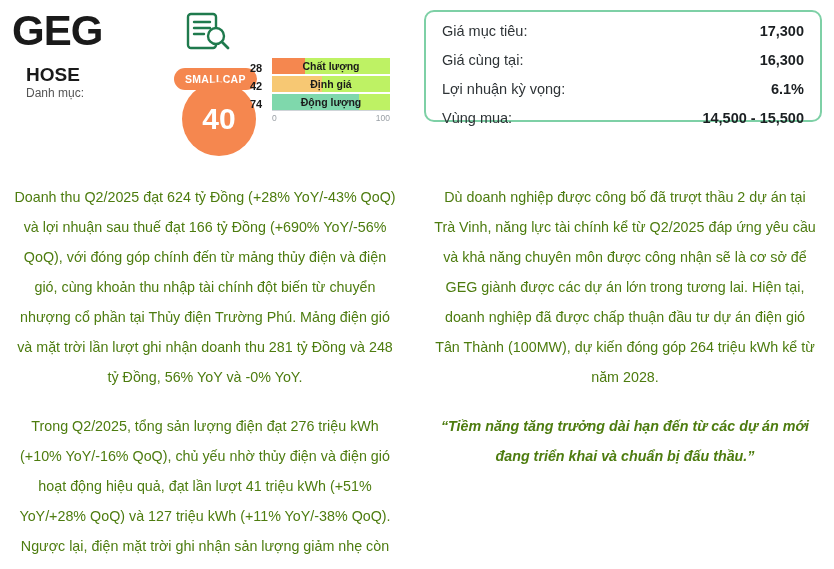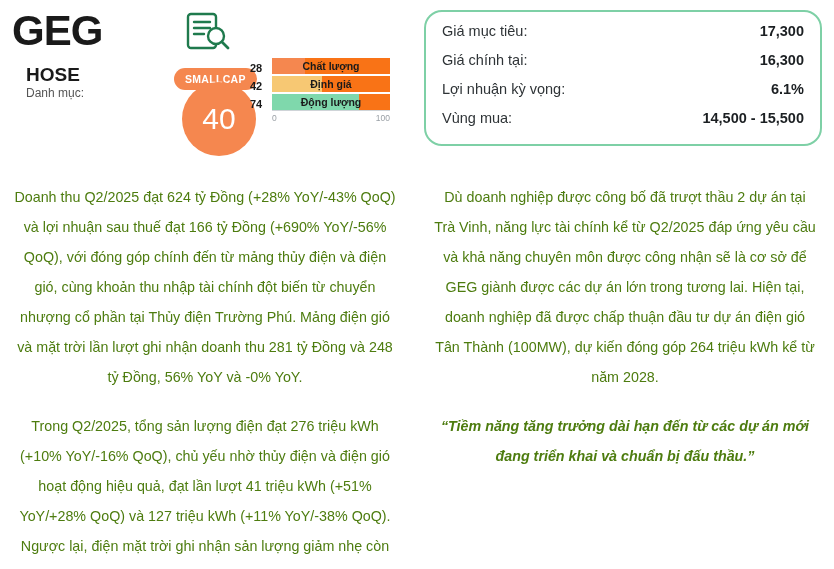--- a/index.html
+++ b/index.html
@@ -30,43 +30,43 @@
     background: #f5874f; color: #fff;
     font-size: 10.5px; font-weight: bold;
     border-radius: 13px; padding: 5px 11px;
     letter-spacing: .3px;
   }
   .score-circle {
     position: absolute; left: 10px; top: 72px;
     width: 74px; height: 74px; border-radius: 50%;
     background: #f5874f; color: #fff;
     display: flex; align-items: center; justify-content: center;
-    font-size: 30px; font-weight: normal;
+    font-size: 30px; font-weight: bold;
   }
 
   
   .bars-block { width: 160px; margin-left: -42px; padding-top: 46px; position: relative; }
   .bar-row { display: flex; align-items: flex-end; height: 18px; position: relative; }
   .bar-val { width: 22px; font-size: 11px; font-weight: bold; color: #1a1a1a; text-align: left; }
-  .bar-track { position: relative; width: 118px; height: 16px; background: #f97316; }
+  .bar-track { position: relative; width: 118px; height: 16px; background: #bef264; }
   .bar-fill { position: absolute; left: 0; top: 0; bottom: 0; }
   .bar-text {
     position: absolute; left: 0; right: 0; top: 0; height: 16px;
     line-height: 16px; text-align: center;
     font-size: 10.5px; font-weight: bold; color: #1a1a1a;
   }
   .axis { display: flex; justify-content: space-between; width: 118px; margin-left: 22px; margin-top: 2px; }
   .axis span { font-size: 8.5px; color: #9aa0a6; }
   .axis-line { width: 118px; margin-left: 22px; border-top: 1px solid #cfd4d8; }
 
   
   .cards { display: flex; gap: 14px; margin-left: 14px; flex: 1; }
   .card {
-    flex: 1; border: 2px solid #7ed0a6; border-radius: 18px;
-    padding: 11px 16px 9px 16px; height: 136px;
+    flex: 1; border: 2px solid #7ed0a6; border-radius: 10px;
+    padding: 11px 16px 9px 16px; height: 112px;
   }
   .metric { display: flex; justify-content: space-between; align-items: baseline; height: 29px; }
   .metric-label { font-size: 14.5px; color: #6f7478; }
   .metric-label.dark { color: #2f3437; }
   .metric-value { font-size: 14.5px; font-weight: bold; color: #1b1f22; }
 
   
   .columns { display: flex; gap: 34px; margin-top: 22px; }
   .col { width: 386px; }
   .col p {
@@ -135,21 +135,21 @@
       </div>
     </div>
 
     <div class="cards">
       <div class="card">
         <div class="metric">
           <span class="metric-label dark">Giá mục tiêu:</span>
           <span class="metric-value">17,300</span>
         </div>
         <div class="metric">
-          <span class="metric-label dark">Giá chính tại:</span>
+          <span class="metric-label dark">Giá cùng tại:</span>
           <span class="metric-value">16,300</span>
         </div>
         <div class="metric">
           <span class="metric-label dark">Lợi nhuận kỳ vọng:</span>
           <span class="metric-value">6.1%</span>
         </div>
         <div class="metric">
           <span class="metric-label dark">Vùng mua:</span>
           <span class="metric-value">14,500 - 15,500</span>
         </div>

